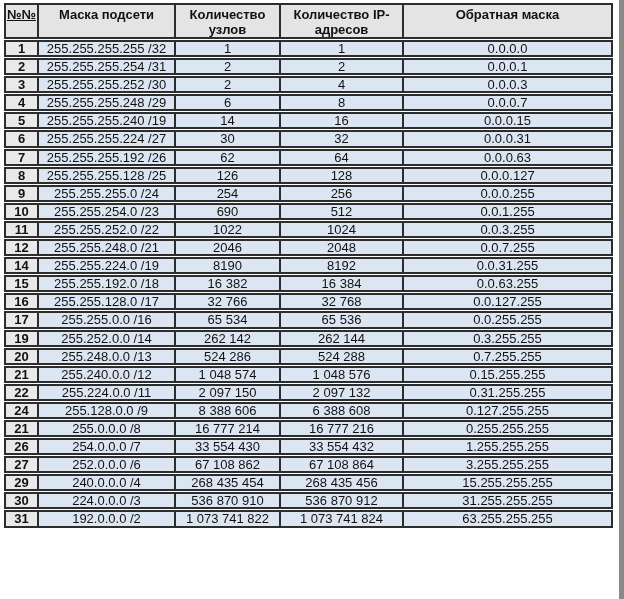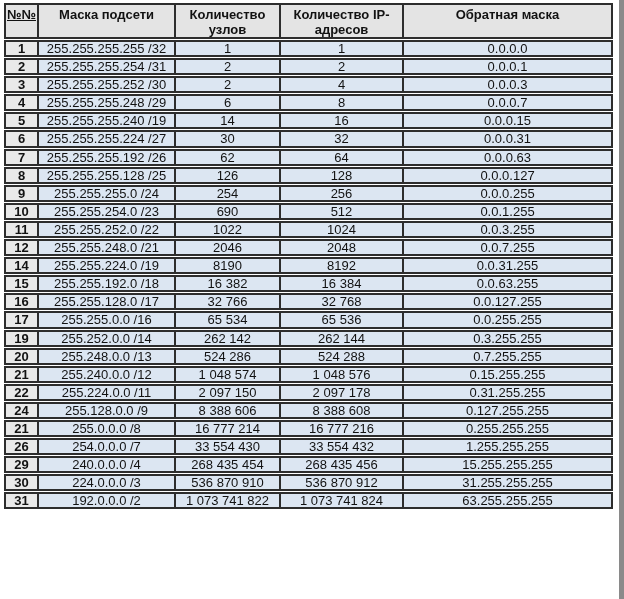--- a/index.html
+++ b/index.html
@@ -223,43 +223,50 @@
           <td>21</td>
           <td>255.240.0.0 /12</td>
           <td>1 048 574</td>
           <td>1 048 576</td>
           <td>0.15.255.255</td>
         </tr>
         <tr>
           <td>22</td>
           <td>255.224.0.0 /11</td>
           <td>2 097 150</td>
-          <td>2 097 178</td>
+          <td>2 097 132</td>
           <td>0.31.255.255</td>
         </tr>
         <tr>
           <td>24</td>
           <td>255.128.0.0 /9</td>
           <td>8 388 606</td>
-          <td>8 388 608</td>
+          <td>6 388 608</td>
           <td>0.127.255.255</td>
         </tr>
         <tr>
           <td>21</td>
           <td>255.0.0.0 /8</td>
           <td>16 777 214</td>
           <td>16 777 216</td>
           <td>0.255.255.255</td>
         </tr>
         <tr>
           <td>26</td>
           <td>254.0.0.0 /7</td>
           <td>33 554 430</td>
           <td>33 554 432</td>
           <td>1.255.255.255</td>
+        </tr>
+        <tr>
+          <td>27</td>
+          <td>252.0.0.0 /6</td>
+          <td>67 108 862</td>
+          <td>67 108 864</td>
+          <td>3.255.255.255</td>
         </tr>
         <tr>
           <td>29</td>
           <td>240.0.0.0 /4</td>
           <td>268 435 454</td>
           <td>268 435 456</td>
           <td>15.255.255.255</td>
         </tr>
         <tr>
           <td>30</td>

